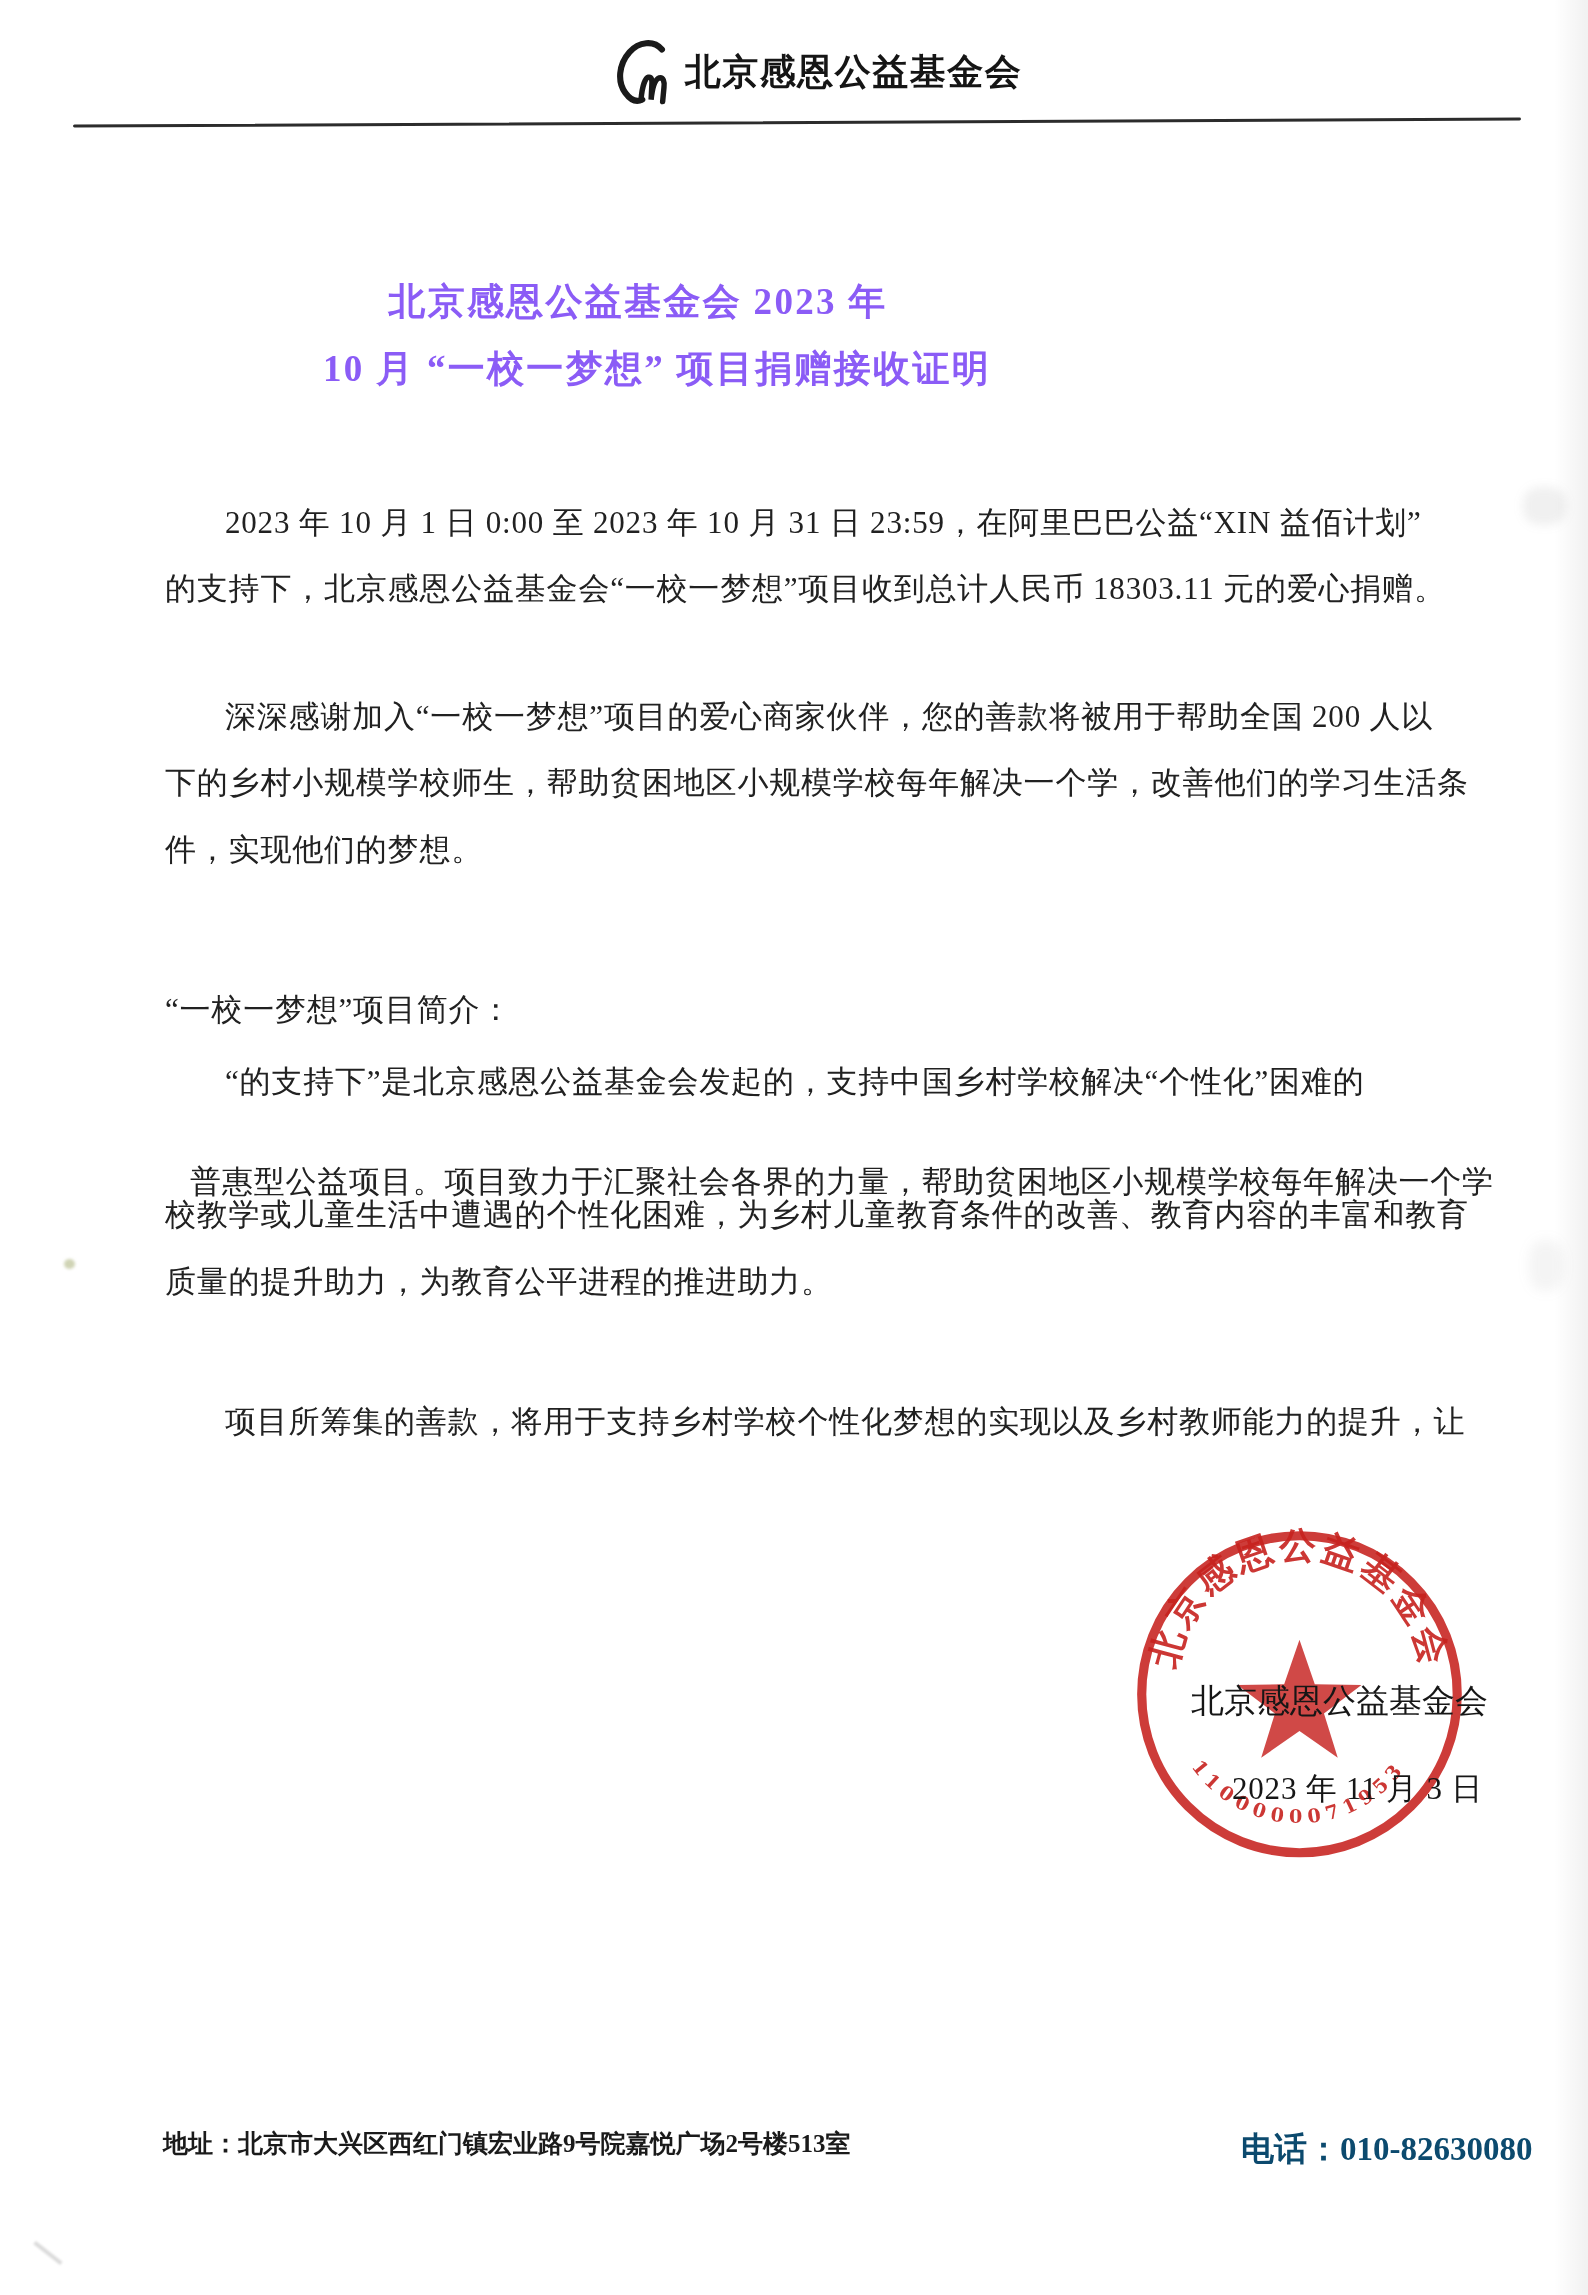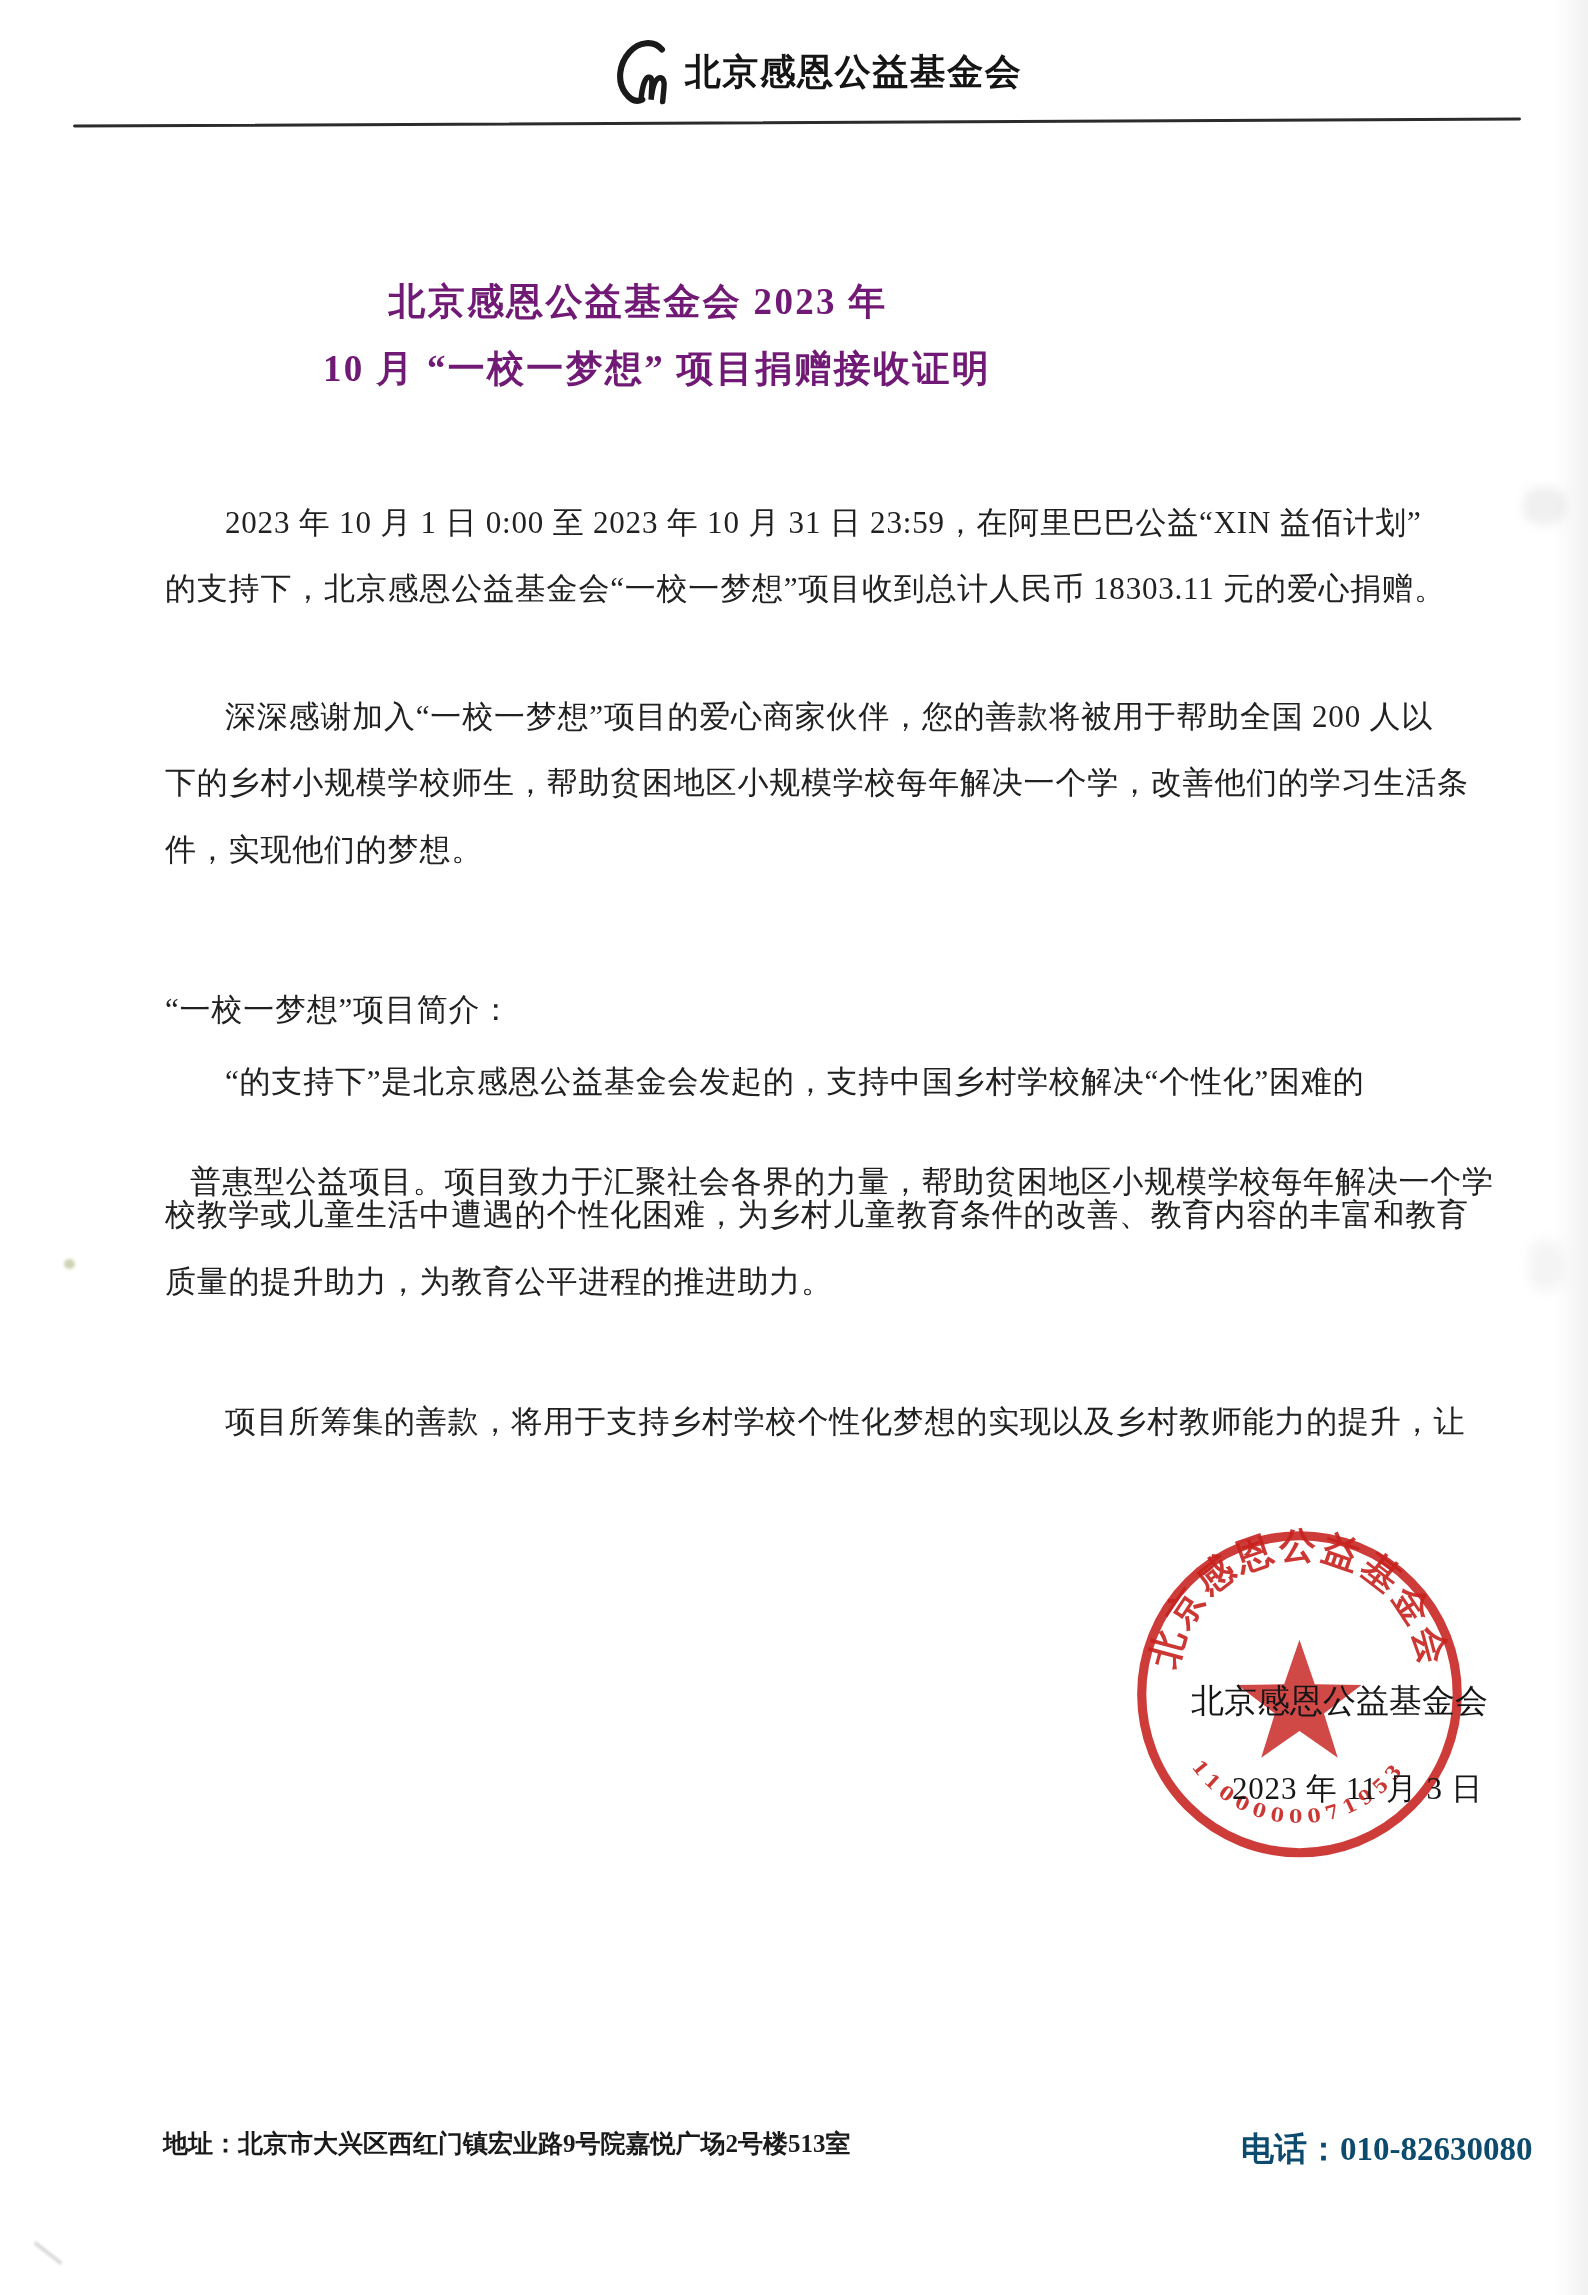--- a/index.html
+++ b/index.html
@@ -21,21 +21,21 @@
   .org-name{
     font-size:36px;font-weight:bold;letter-spacing:1.5px;color:#151515;white-space:nowrap;
   }
   .header-rule{
     position:absolute;top:121px;left:73px;width:1448px;height:3.1px;
     background:#2c2c2c;border-radius:1.5px;transform:rotate(-0.28deg);
   }
   
   .title-line{
     position:absolute;left:0;width:1276px;text-align:center;
-    font-weight:bold;font-size:37px;letter-spacing:2.3px;color:#701a75;white-space:nowrap;
+    font-weight:bold;font-size:37px;letter-spacing:2.3px;color:#8b5cf6;white-space:nowrap;
   }
   .title-1{top:277px;}
   .title-2{top:344px;margin-left:19px;}
   
   .line{
     position:absolute;left:165px;width:1354px;
     font-size:31px;letter-spacing:0.8px;color:#212121;white-space:nowrap;
   }
   .indent{padding-left:60px;}
   .l-p1-1{top:502px;} .l-p1-2{top:568px;}

